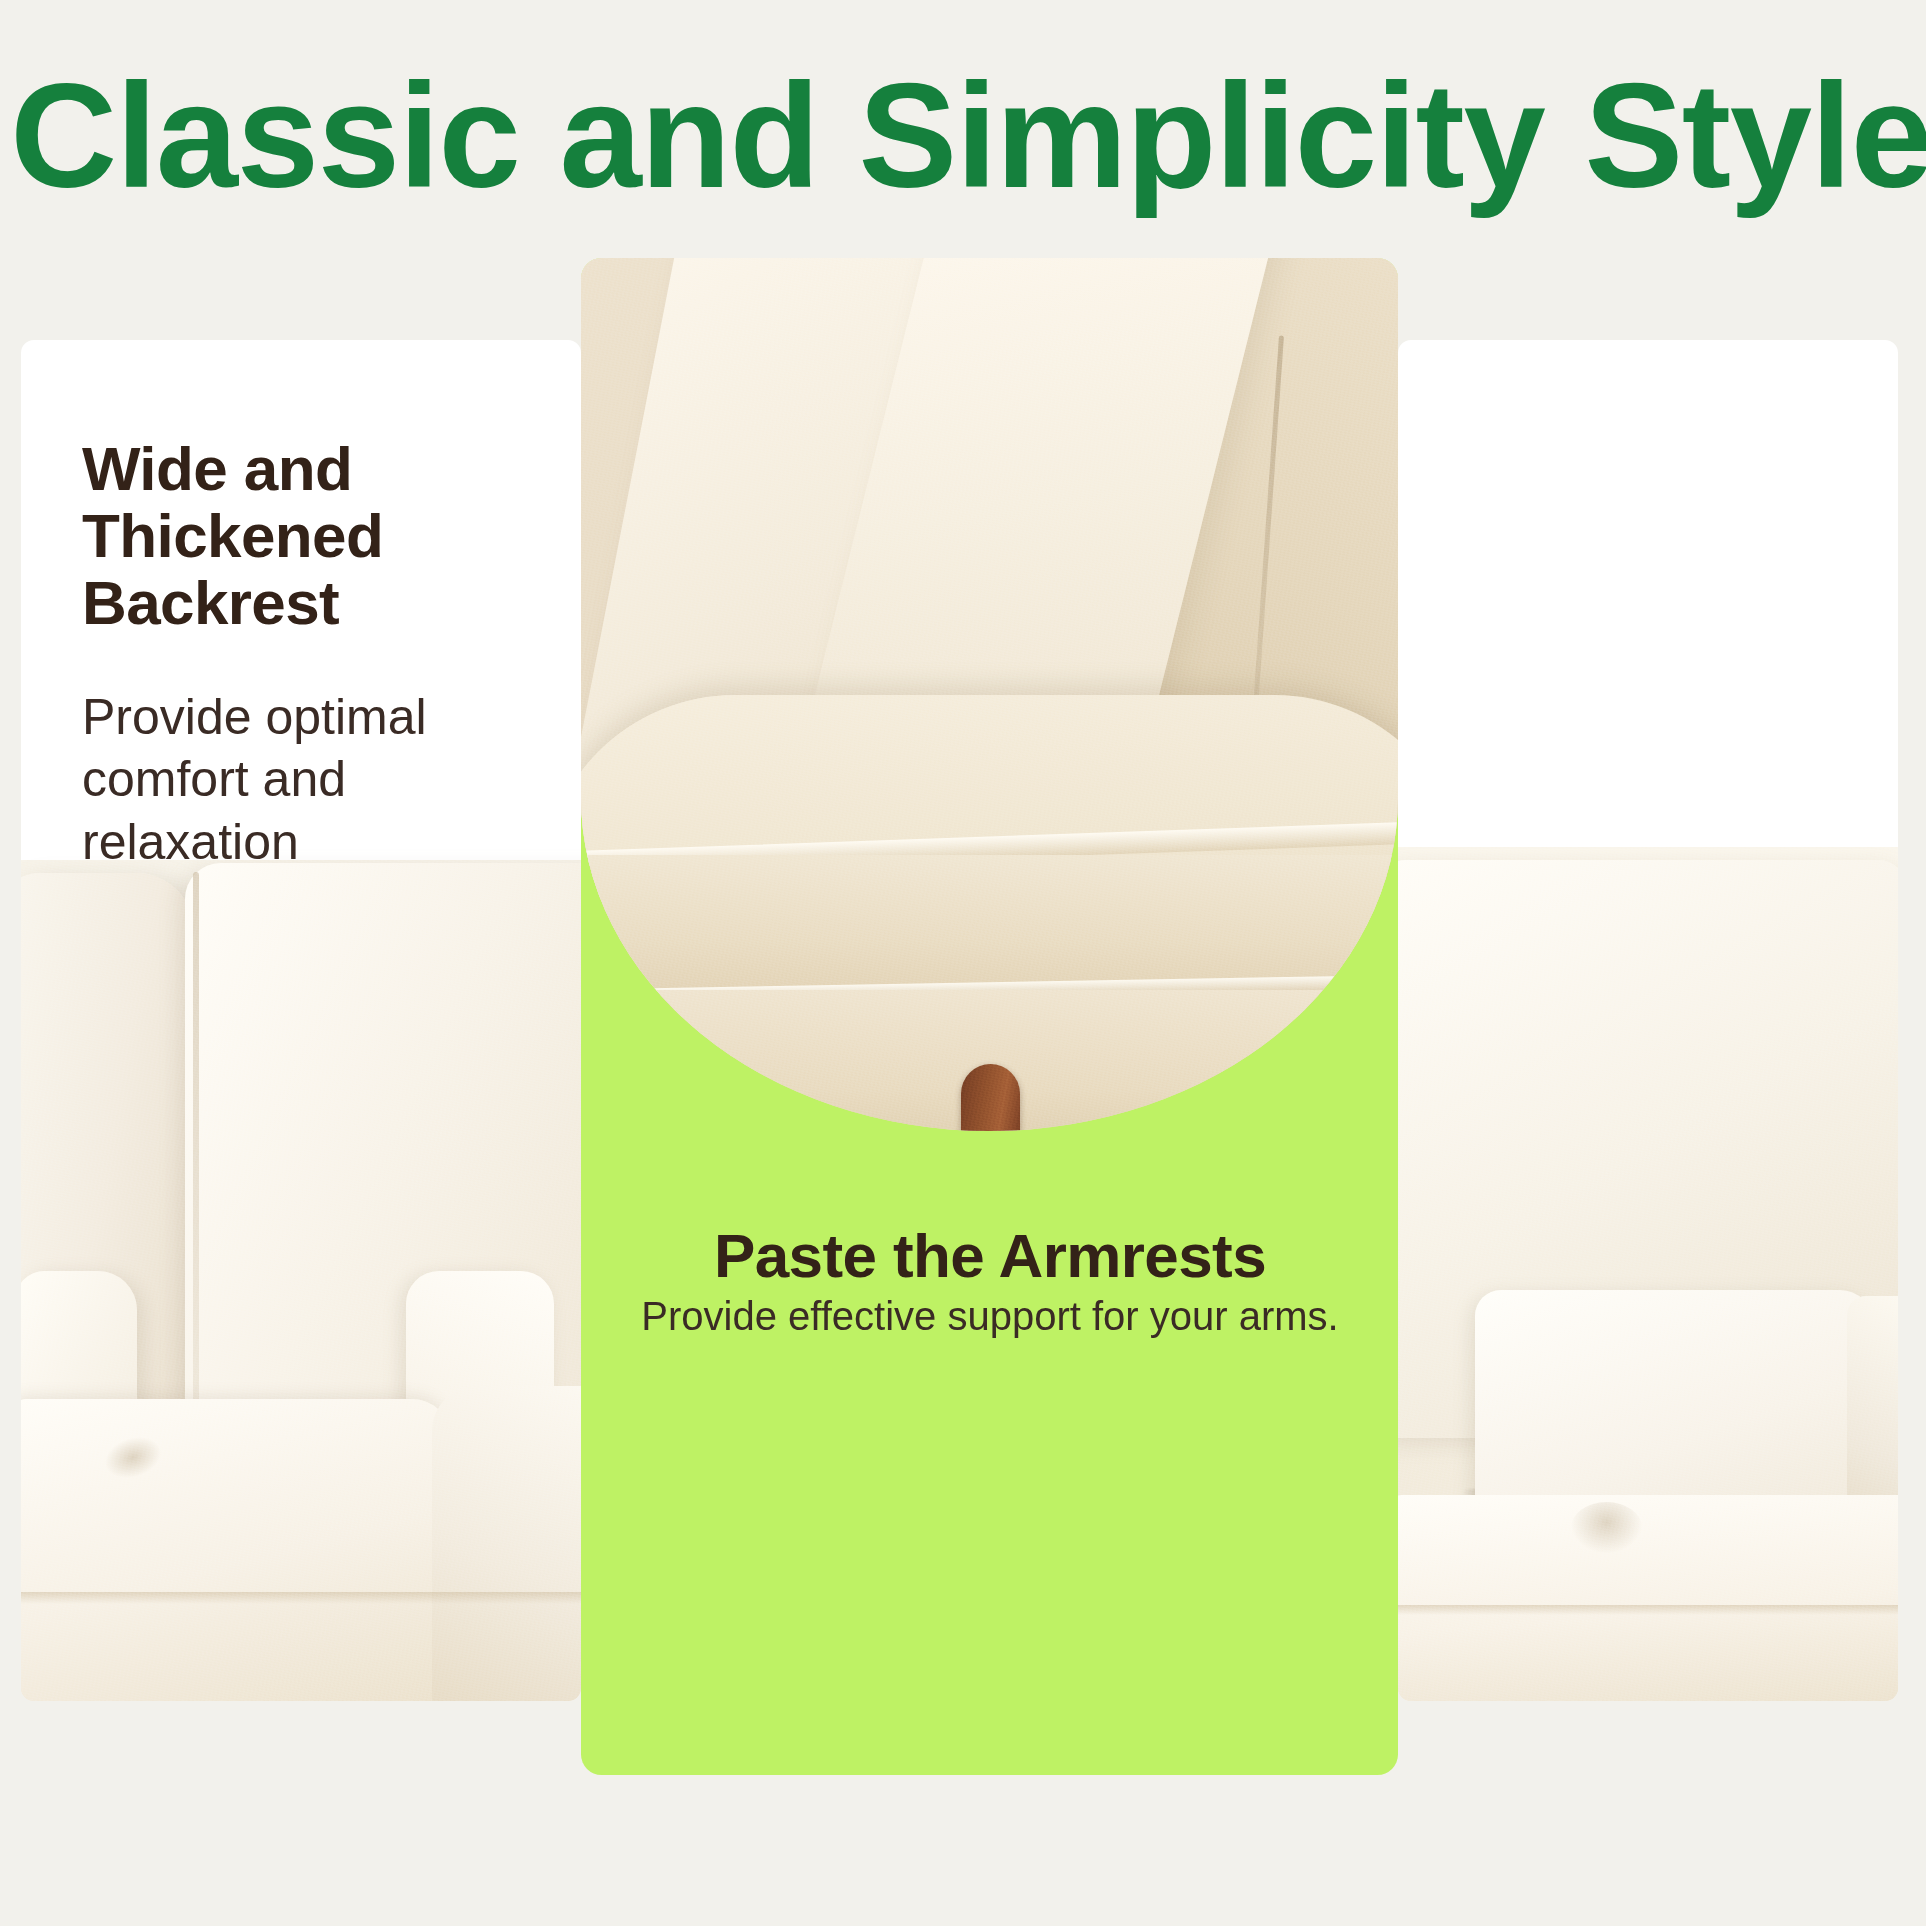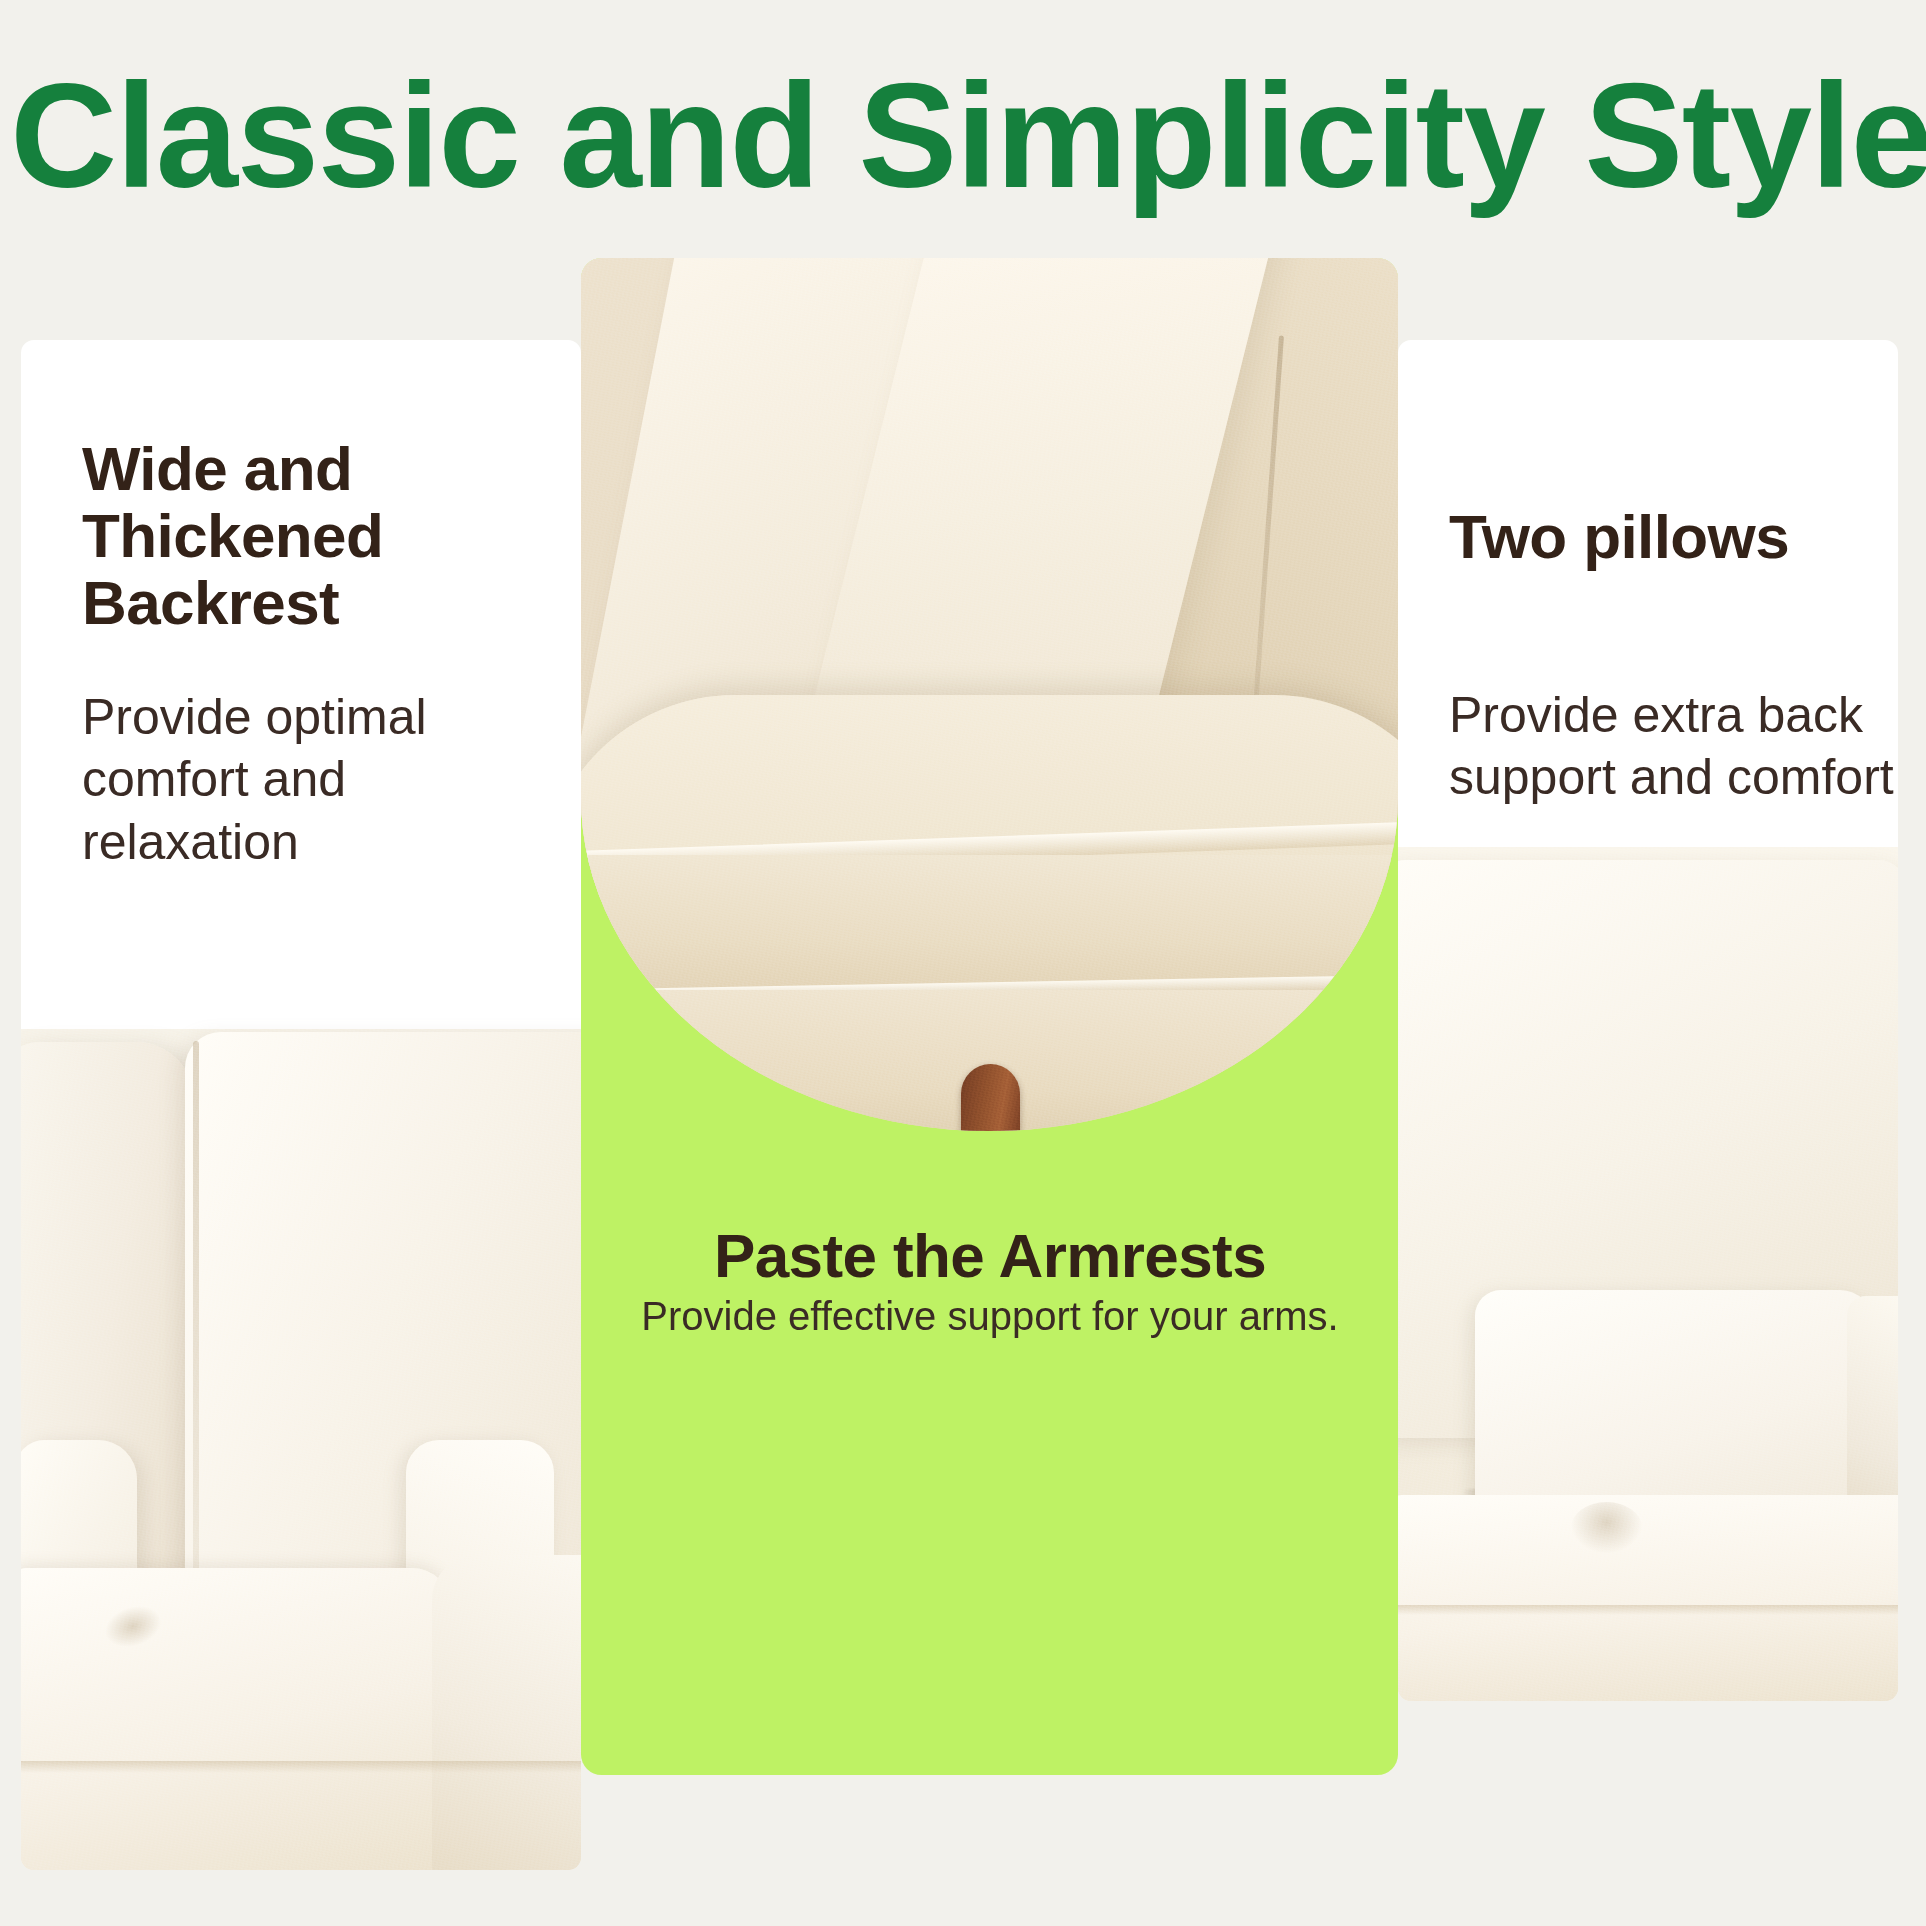--- a/index.html
+++ b/index.html
@@ -25,21 +25,21 @@
     white-space:nowrap;
   }
 
   
   .card{
     position:absolute;
     background:#ffffff;
     border-radius:13px;
     overflow:hidden;
   }
-  #card-left{ left:21px;  top:340px; width:560px;  height:1530px;text-decoration:underline; }
+  #card-left{ left:21px;  top:340px; width:560px;  height:1361px;text-decoration:underline; }
   #card-right{ left:1398px; top:340px; width:500px; height:1361px; }
 
   .card-text{ position:absolute; left:0; width:100%; }
   #card-left .card-text{ left:61px; width:475px; top:96px; text-align:left; }
   #card-right .card-text{ left:51px; width:449px; top:164px; text-align:left; }
 
   .side-head{
     font-size:62px;
     font-weight:bold;
     color:#332218;
@@ -296,24 +296,20 @@
         <div class="seat-side"></div>
         <div class="dimple"></div>
         <div class="seat-edge"></div>
         <div class="tex"></div>
       </div>
     </div>
   </div>
 
   <div class="card" id="card-right">
 
-    <div class="card-text">
-      <div class="side-head">Two pillows</div>
-      <div class="side-sub">Provide extra back support and comfort</div>
-    </div>
 
     <div class="side-photo" id="photo-right">
       <div class="ph">
         <div class="bg"></div>
         <div class="back-big"></div>
         <div class="gap-dark"></div>
         <div class="lumbar"></div>
         <div class="lumbar-r"></div>
         <div class="seat"></div>
         <div class="seat-tuft"></div>

